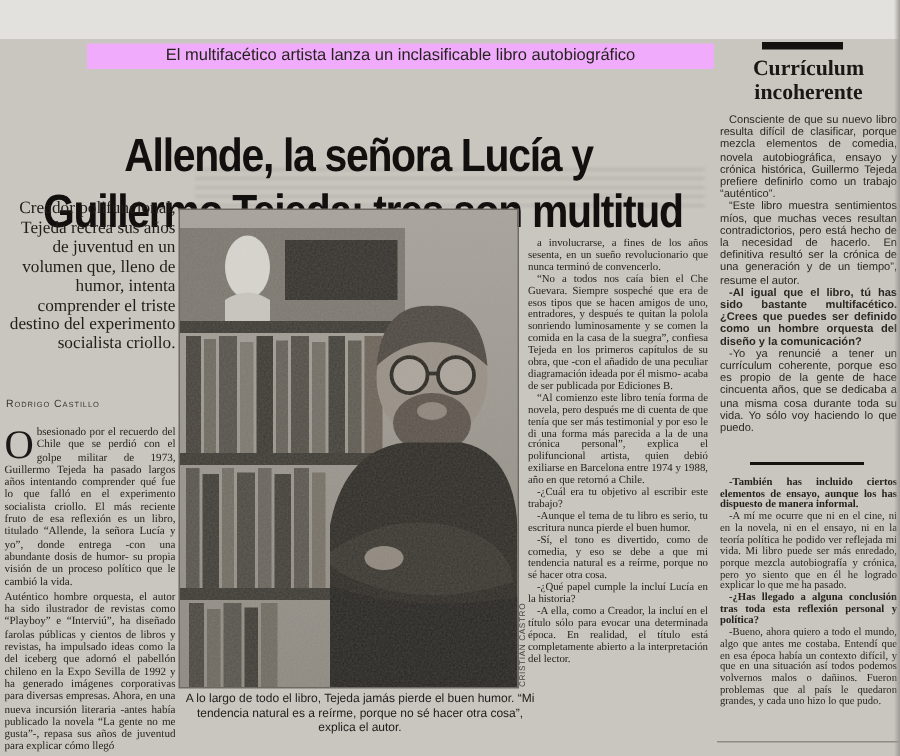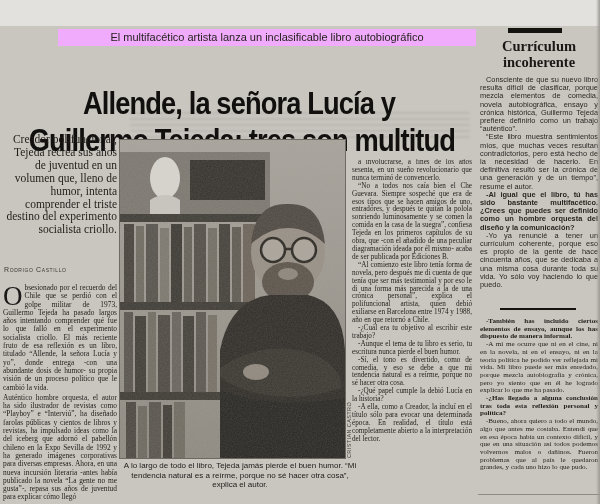--- a/index.html
+++ b/index.html
@@ -210,21 +210,21 @@
 
   <div class="abs caption">A lo largo de todo el libro, Tejeda jamás pierde el buen humor. “Mi tendencia natural es a reírme, porque no sé hacer otra cosa”, explica el autor.</div>
 
   <div class="abs midcol">
     <p>a involucrarse, a fines de los años sesenta, en un sueño revolucionario que nunca terminó de convencerlo.</p>
     <p>“No a todos nos caía bien el Che Guevara. Siempre sospeché que era de esos tipos que se hacen amigos de uno, entradores, y después te quitan la polola sonriendo luminosamente y se comen la comida en la casa de la suegra”, confiesa Tejeda en los primeros capítulos de su obra, que -con el añadido de una peculiar diagramación ideada por él mismo- acaba de ser publicada por Ediciones B.</p>
     <p>“Al comienzo este libro tenía forma de novela, pero después me di cuenta de que tenía que ser más testimonial y por eso le di una forma más parecida a la de una crónica personal”, explica el polifuncional artista, quien debió exiliarse en Barcelona entre 1974 y 1988, año en que retornó a Chile.</p>
     <p class="q">-¿Cuál era tu objetivo al escribir este trabajo?</p>
     <p class="q">-Aunque el tema de tu libro es serio, tu escritura nunca pierde el buen humor.</p>
     <p>-Sí, el tono es divertido, como de comedia, y eso se debe a que mi tendencia natural es a reírme, porque no sé hacer otra cosa.</p>
-    <p class="q">-¿Qué papel cumple la debió Lucía en la historia?</p>
+    <p class="q">-¿Qué papel cumple la incluí Lucía en la historia?</p>
     <p>-A ella, como a Creador, la incluí en el título sólo para evocar una determinada época. En realidad, el título está completamente abierto a la interpretación del lector.</p>
   </div>
 
   <div class="abs sidebar">
     <div class="sb-bar"></div>
     <div class="sb-title">
       <div>Currículum</div>
       <div>incoherente</div>
     </div>
     <div class="sb-sans">

